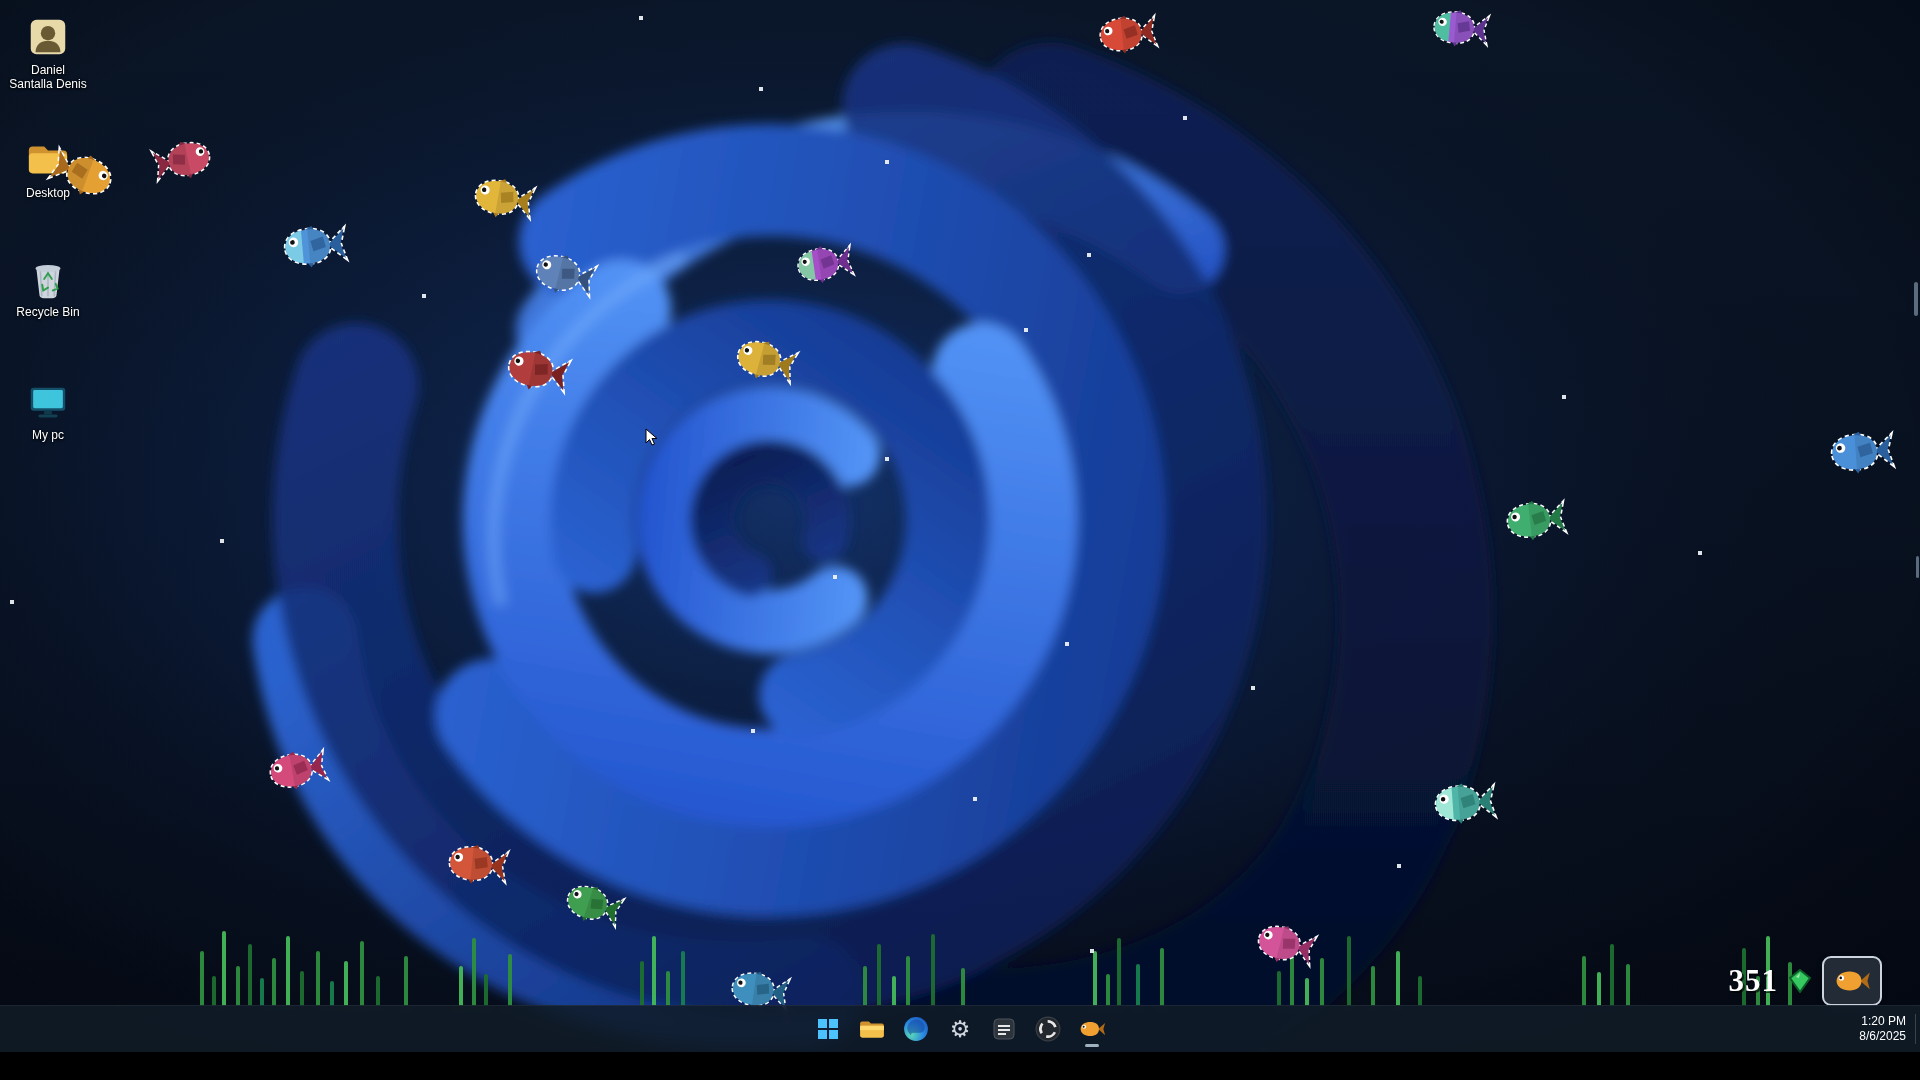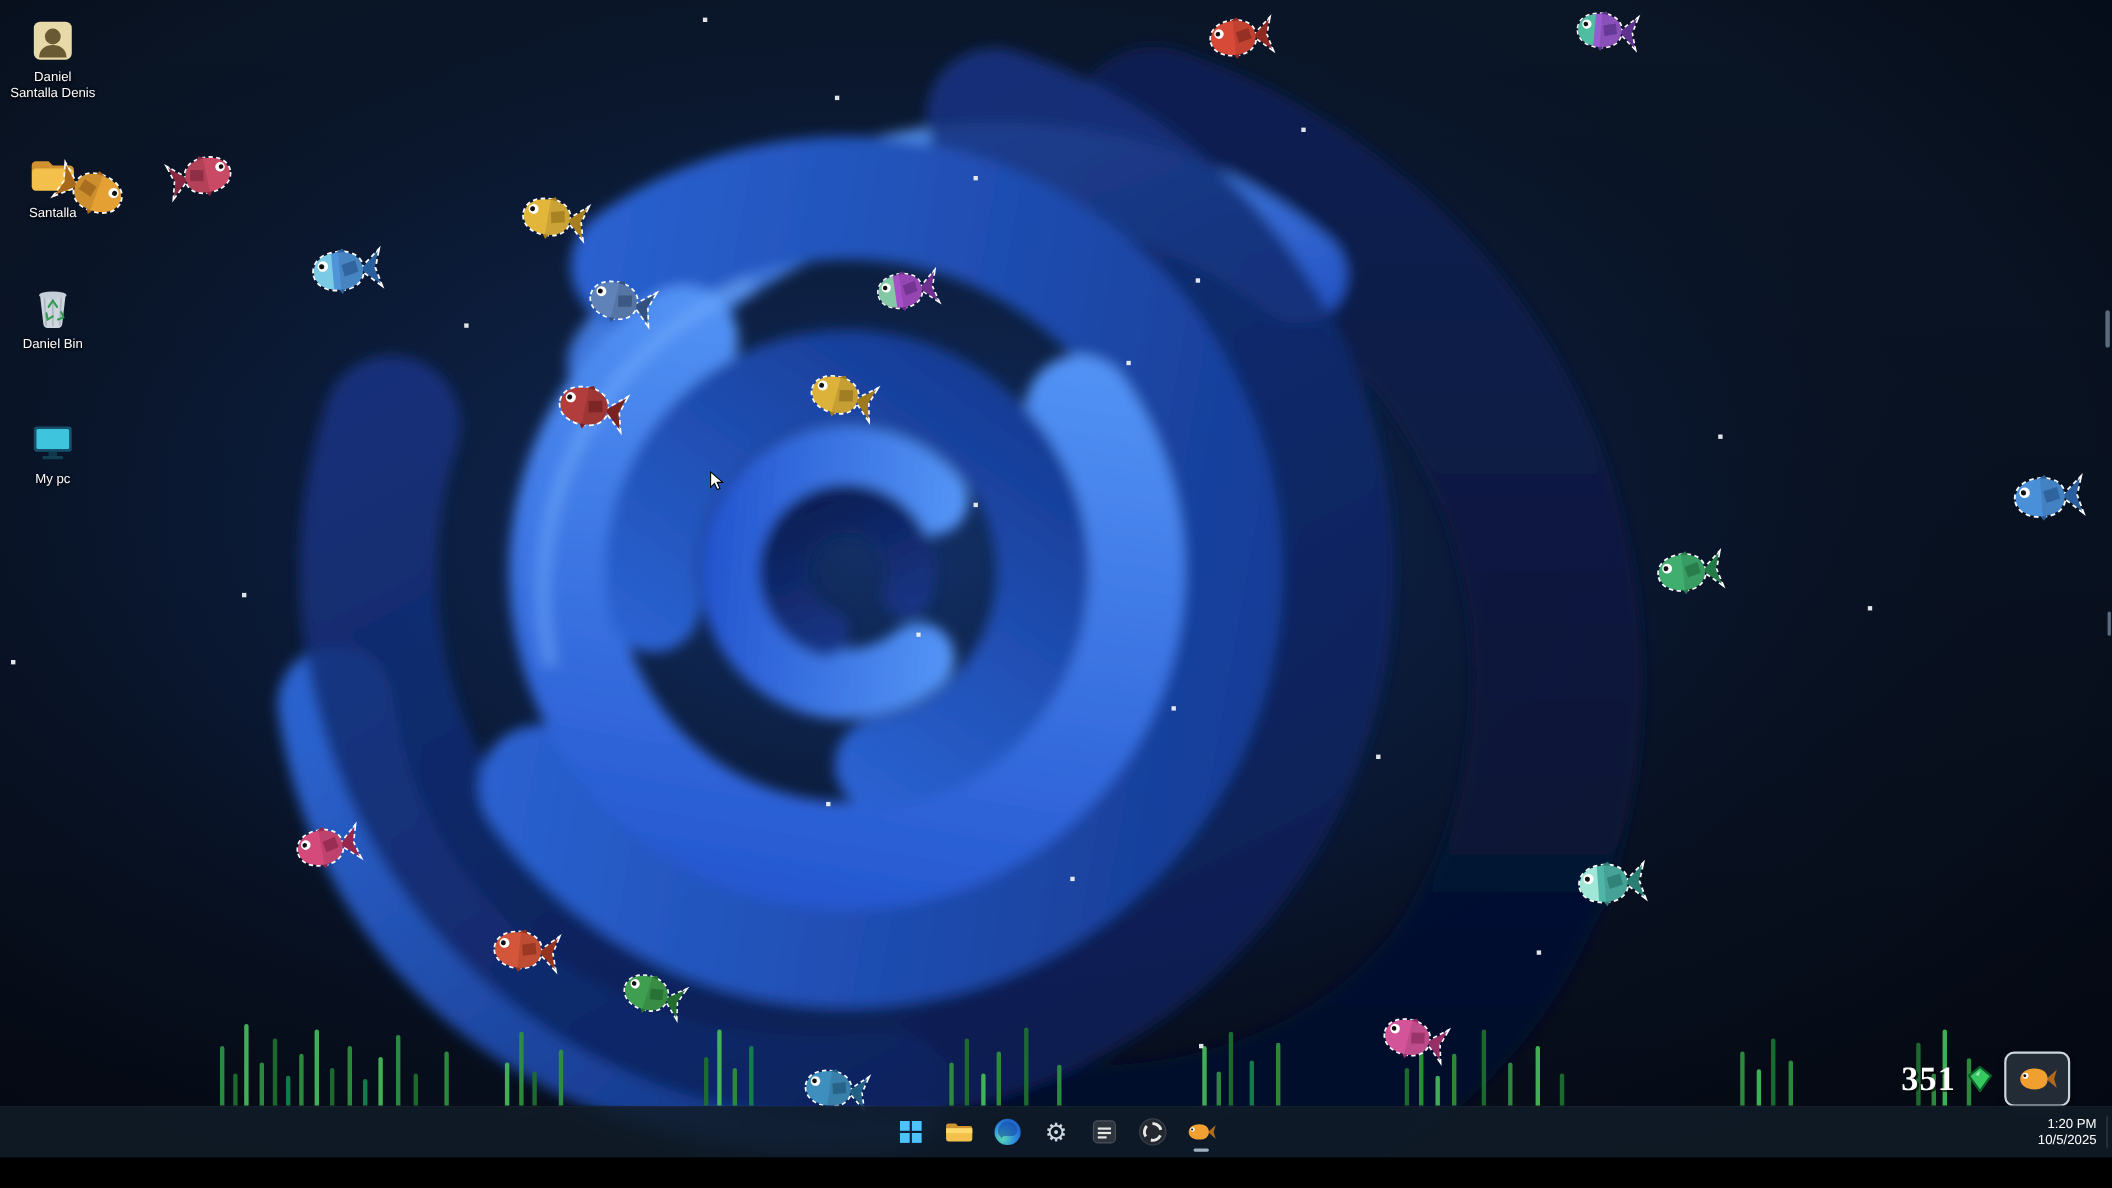--- a/index.html
+++ b/index.html
@@ -119,31 +119,31 @@
       <path d="M11,40 c0,-8 6,-12 13,-12 c7,0 13,4 13,12 Z" fill="#6a5a34"></path>
     </svg>
     <div class="lbl">Daniel Santalla Denis</div>
   </div>
 
   <div class="di" style="top:137px">
     <svg class="glyph" viewBox="0 0 48 48">
       <path d="M4,14 a4,4 0 0 1 4,-4 h12 l4,4 h16 a4,4 0 0 1 4,4 v3 H4 Z" fill="#d0922f"></path>
       <rect x="4" y="17" width="40" height="21" rx="4" fill="#f3c14b"></rect>
     </svg>
-    <div class="lbl">Santalla</div>
+    <div class="lbl">Desktop</div>
   </div>
 
   <div class="di" style="top:256px">
     <svg class="glyph" viewBox="0 0 48 48">
       <path d="M12,14 h24 l-3,26 a4,4 0 0 1 -4,4 h-10 a4,4 0 0 1 -4,-4 Z" fill="#dfe6ec" opacity="0.92"></path>
       <path d="M16,14 l1.5,28 M24,14 v28 M32,14 l-1.5,28" stroke="#aab6c2" stroke-width="1.6" fill="none"></path>
       <ellipse cx="24" cy="13" rx="13" ry="3.6" fill="#c3ced9"></ellipse>
       <path d="M20,24 l4,-6 l4,6 M24,33 l-5,3 l-1,-6 M29,36 l5,-2 l-2,-5" stroke="#2f9e4f" stroke-width="2" fill="none" stroke-linecap="round"></path>
     </svg>
-    <div class="lbl">Daniel Bin</div>
+    <div class="lbl">Recycle Bin</div>
   </div>
 
   <div class="di" style="top:379px">
     <svg class="glyph" viewBox="0 0 48 48">
       <rect x="6" y="9" width="36" height="24" rx="3" fill="#15506a"></rect>
       <rect x="8.5" y="11.5" width="31" height="19" rx="1.5" fill="#3fc4dd"></rect>
       <rect x="20" y="33" width="8" height="4" fill="#0f3a4e"></rect>
       <rect x="14" y="37" width="20" height="3.2" rx="1.5" fill="#123f52"></rect>
     </svg>
     <div class="lbl">My pc</div>
@@ -601,19 +601,19 @@
           <circle cx="14" cy="15" r="4.5" fill="#fff"></circle>
             <circle cx="13" cy="15" r="2.2" fill="#111"></circle>
         </svg>
       </button>
 
     </div>
 
     <div class="tray">
       <div class="clock">
         <div>1:20 PM</div>
-        <div>10/5/2025</div>
+        <div>8/6/2025</div>
       </div>
     </div>
     <div class="show-desktop"></div>
   </div>
 
 </div>
 
 </body></html>

